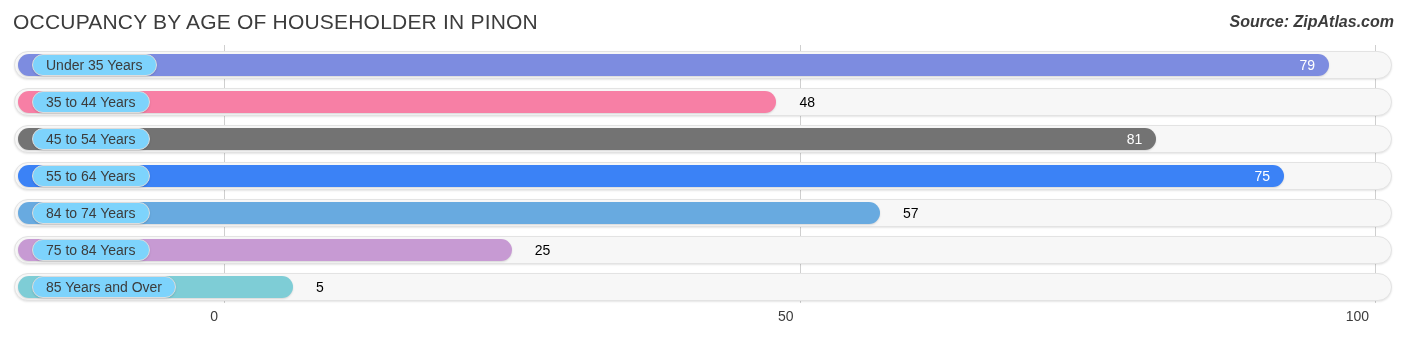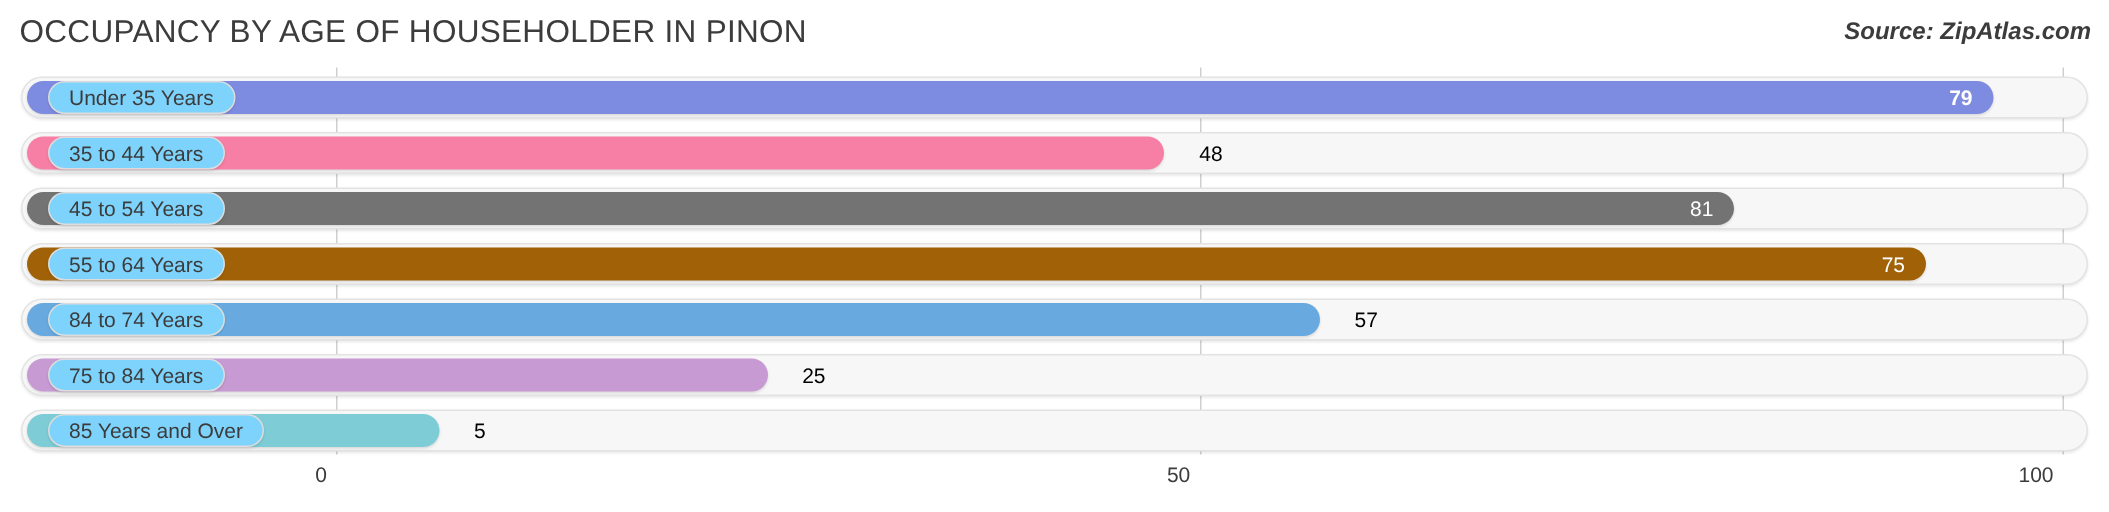--- a/index.html
+++ b/index.html
@@ -93,21 +93,21 @@
 
 <div id="plot">
   <div id="gridlines">
       <div class="gridline" style="left: 224px;"></div>
       <div class="gridline" style="left: 799.5px;"></div>
       <div class="gridline" style="left: 1375px;"></div>
     </div>
   <div id="rows">
       <div class="row" style="top: 6px;">
         <div class="track"></div>
-        <div class="bar" style="width: 1311px; background: rgb(125, 140, 224); font-weight: bold;">
+        <div class="bar" style="width: 1311px; background: rgb(125, 140, 224);">
           <div class="bar-value-in">79</div>
         </div>
         <div class="cat-pill">
           <span>Under 35 Years</span>
         </div>
       </div>
       <div class="row" style="top: 43px;">
         <div class="track"></div>
         <div class="bar" style="width: 758.48px; background: rgb(247, 127, 165);"></div>
         <div class="bar-value-out" style="left: 785.48px;">48</div>
@@ -119,21 +119,21 @@
         <div class="track"></div>
         <div class="bar" style="width: 1138.31px; background: #737373;">
           <div class="bar-value-in">81</div>
         </div>
         <div class="cat-pill">
           <span>45 to 54 Years</span>
         </div>
       </div>
       <div class="row" style="top: 117px;">
         <div class="track"></div>
-        <div class="bar" style="width: 1266px; background: #a16207;">
+        <div class="bar" style="width: 1266px; background: #3b82f6;">
           <div class="bar-value-in">75</div>
         </div>
         <div class="cat-pill">
           <span>55 to 64 Years</span>
         </div>
       </div>
       <div class="row" style="top: 154px;">
         <div class="track"></div>
         <div class="bar" style="width: 862.07px; background: rgb(104, 170, 224);"></div>
         <div class="bar-value-out" style="left: 889.07px;">57</div>

